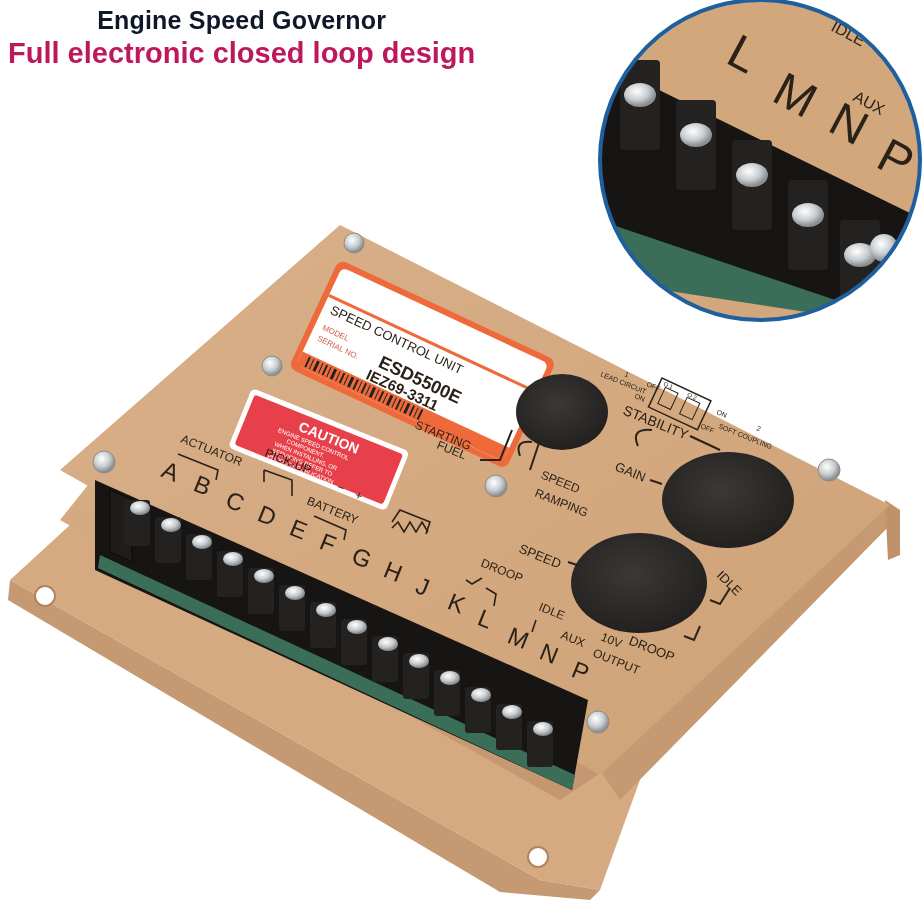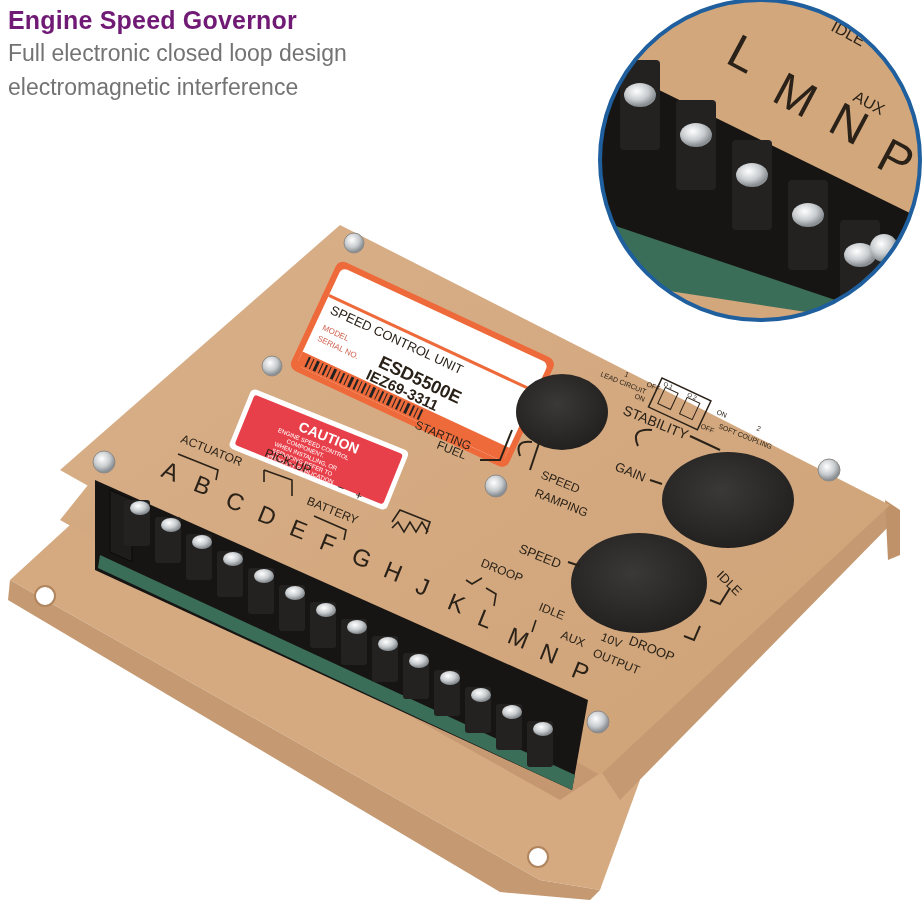--- a/index.html
+++ b/index.html
@@ -1,29 +1,28 @@
 <!DOCTYPE html>
 <html><head>
 <meta charset="utf-8">
 <style>
   html,body{margin:0;padding:0;background:#ffffff;}
   body{width:924px;height:902px;position:relative;overflow:hidden;font-family:"Liberation Sans",sans-serif;}
   .headline{position:absolute;left:8px;top:4px;z-index:5;}
-  .title{font-weight:700;font-size:25px;color:#701a75;line-height:32px;margin:0;letter-spacing:0.2px;}
-  .feat{font-weight:400;font-size:23px;color:#737373;line-height:34px;margin:0;}
+  .title{font-weight:700;font-size:25px;color:#0f172a;line-height:32px;margin:0;letter-spacing:0.2px;text-align:center;}
+  .feat{font-weight:700;font-size:29px;color:#be185d;line-height:34px;margin:0;}
   svg.product{position:absolute;left:0;top:0;}
   .lbl{font-family:"Liberation Sans",sans-serif;fill:#2a2218;}
 </style>
 </head>
 <body>
 
 <div class="headline">
   <p class="title">Engine Speed Governor</p>
   <p class="feat">Full electronic closed loop design</p>
-  <p class="feat">electromagnetic interference</p>
 </div>
 
 <svg class="product" width="924" height="902" viewBox="0 0 924 902">
   <defs>
     <linearGradient id="topg" x1="0" y1="0" x2="1" y2="1">
       <stop offset="0" stop-color="#d9b08a"></stop>
       <stop offset="1" stop-color="#cfa276"></stop>
     </linearGradient>
     <linearGradient id="sideg" x1="0" y1="0" x2="0" y2="1">
       <stop offset="0" stop-color="#d7ad84"></stop>

